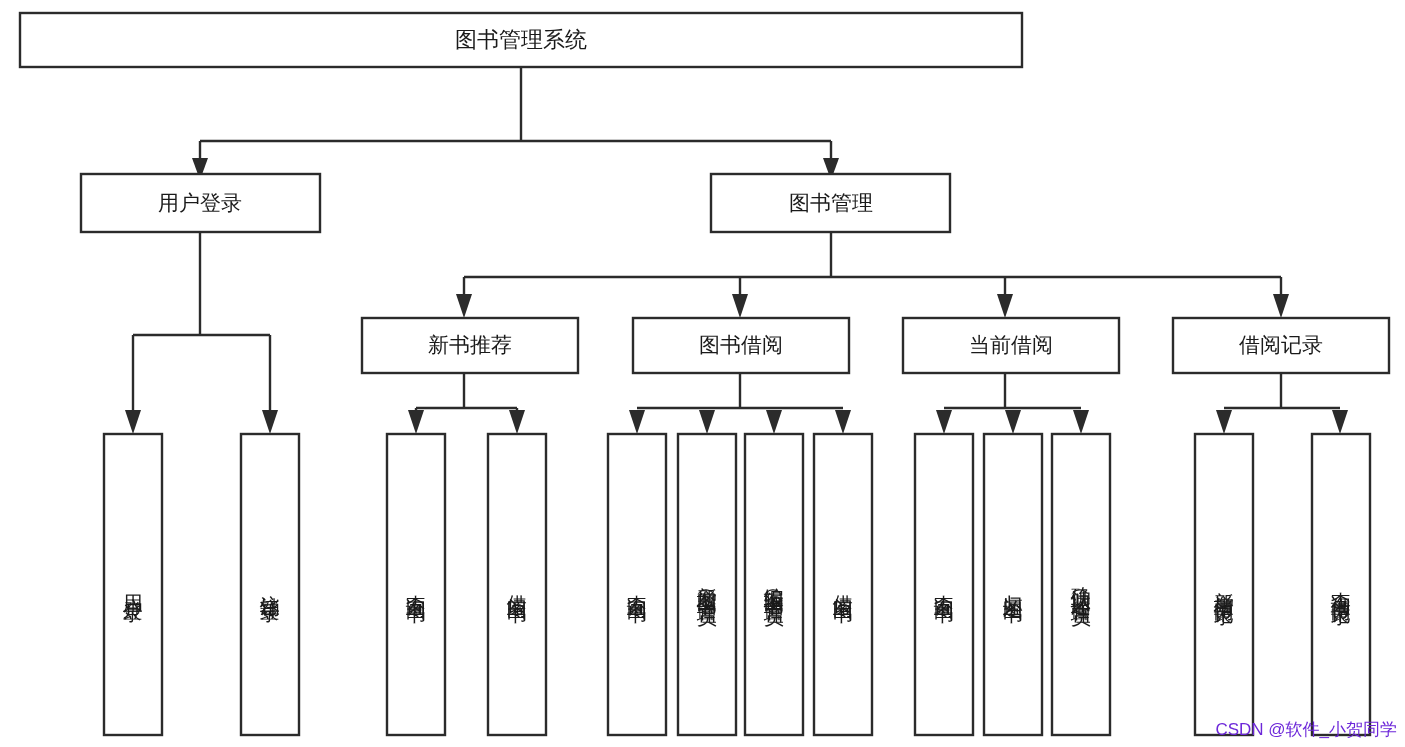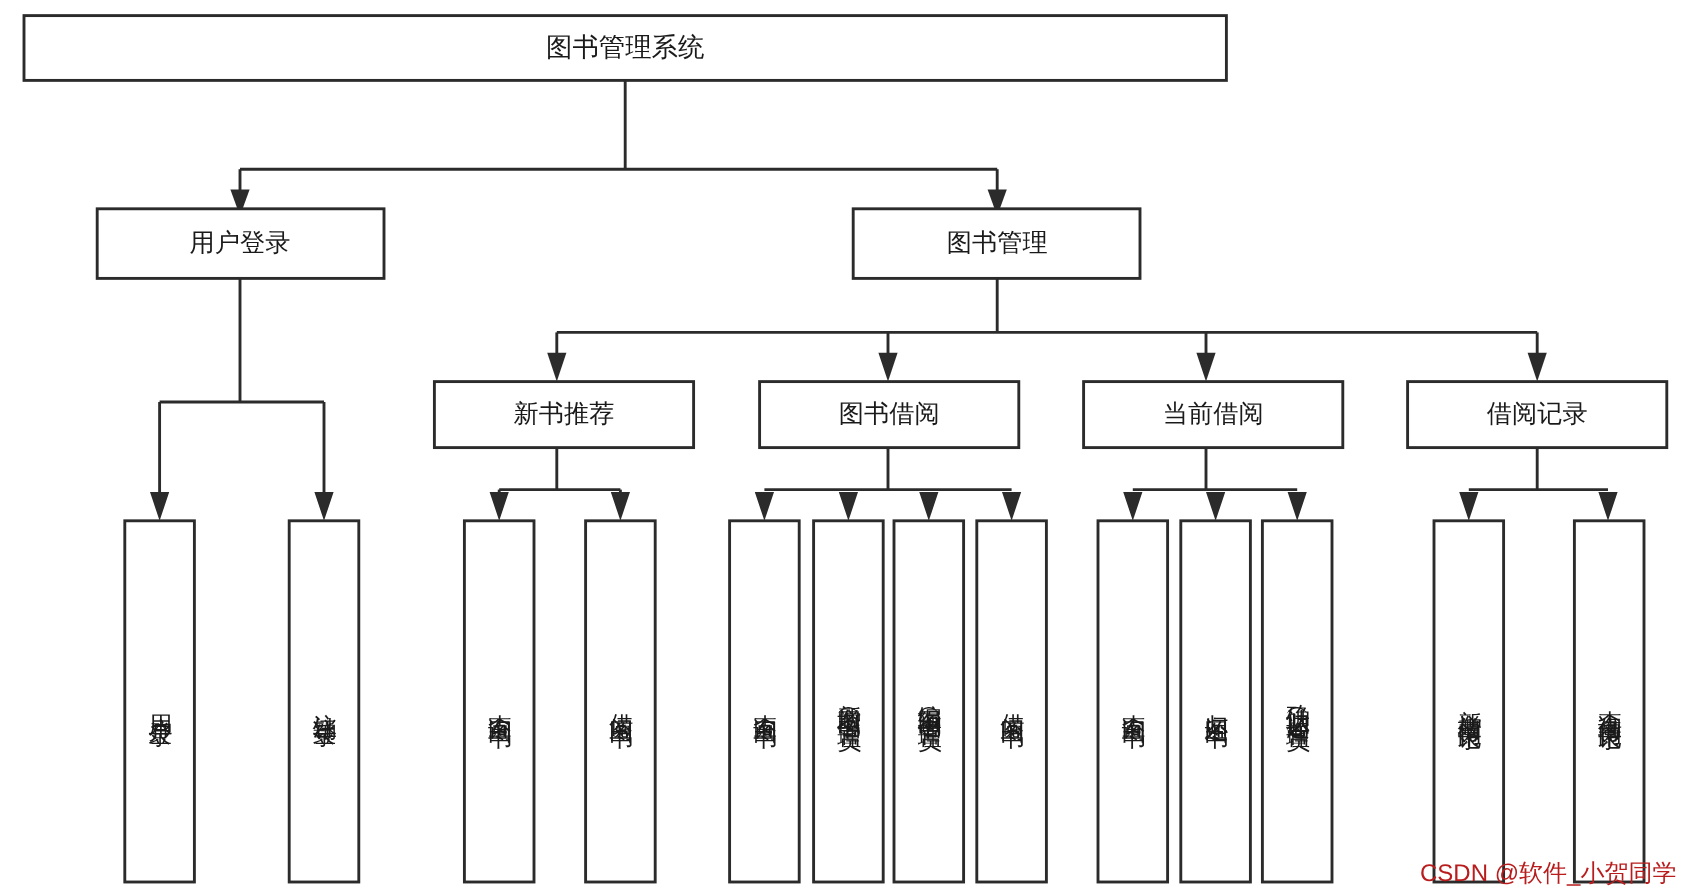--- a/index.html
+++ b/index.html
@@ -65,22 +65,22 @@
     align-items: center;
     justify-content: center;
     white-space: nowrap;
     pointer-events: none;
   }
   .watermark {
     position: absolute;
     right: 8px;
     bottom: 6px;
     font-family: "Liberation Sans", "DejaVu Sans", sans-serif;
-    font-size: 20px;
-    color: #b91c1c;
+    font-size: 17px;
+    color: #6d28d9;
     white-space: nowrap;
   }
 </style>
 </head>
 <body>
 
 <div id="diagram-root">
 
   <svg class="diagram" viewBox="0 0 1405 747">
 

